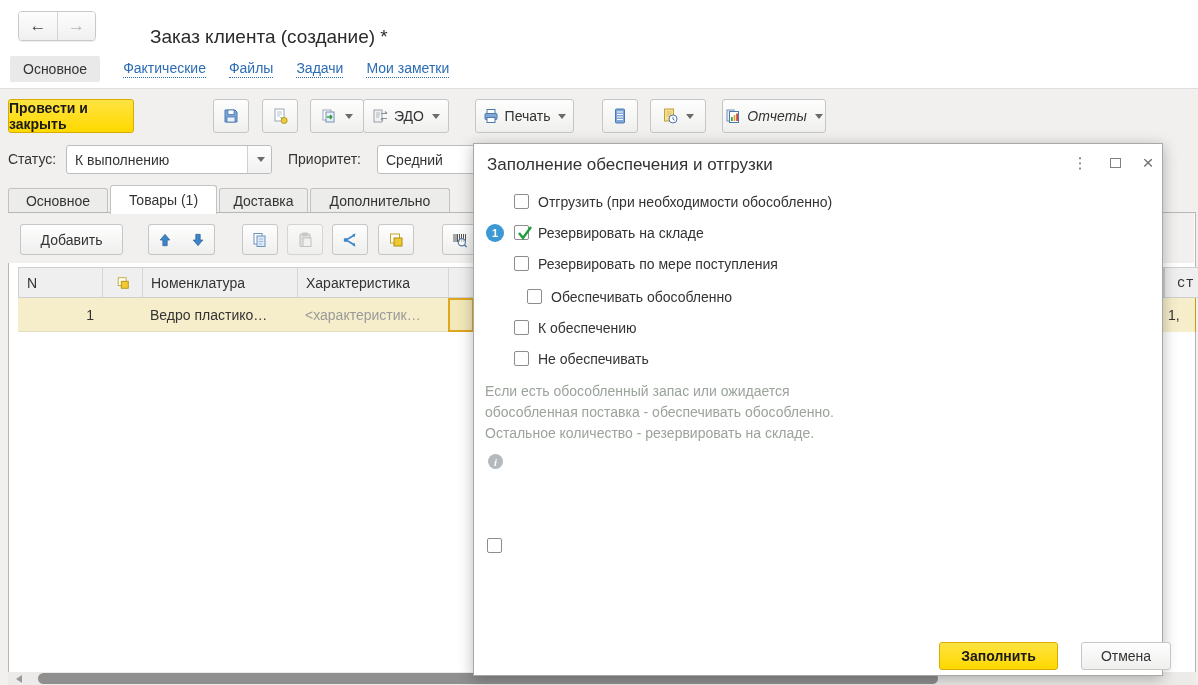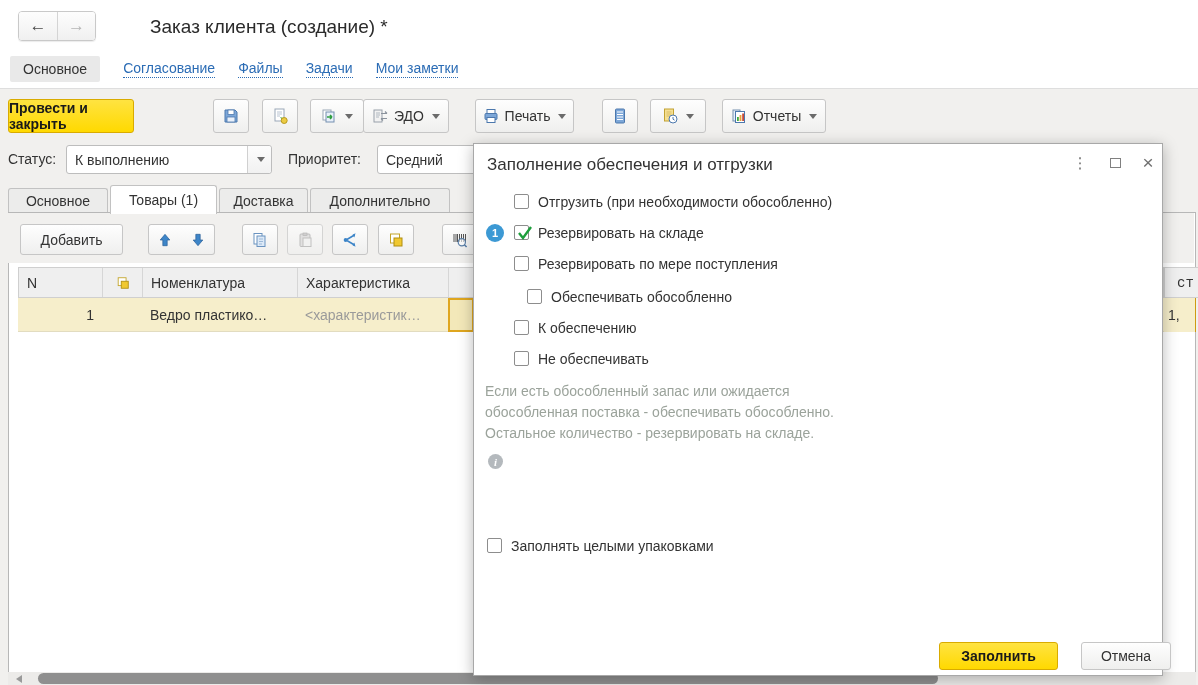--- a/index.html
+++ b/index.html
@@ -6,42 +6,42 @@
   html,body { width:1198px; height:685px; }
   body { font-family:"Liberation Sans", sans-serif; font-size:14px; color:#333; background:#f1f0ee; overflow:hidden; }
   #app { position:relative; width:1198px; height:685px; background:#f1f0ee; }
 
   
   .tophdr { position:absolute; left:0; top:0; width:1198px; height:89px; background:#fff; border-bottom:1px solid #dedede; }
   .navbtns { position:absolute; left:18px; top:11px; display:flex; border:1px solid #c9c9c9; border-radius:4px; overflow:hidden; box-shadow:0 1px 1px rgba(0,0,0,.08); }
   .navbtn { width:38px; height:28px; background:linear-gradient(#fdfdfd,#f0f0f0); display:flex; align-items:center; justify-content:center; font-size:17px; font-weight:bold; color:#4a4a4a; cursor:pointer; }
   .navbtn + .navbtn { border-left:1px solid #d4d4d4; }
   .navbtn.disabled { color:#b5b5b5; }
-  .pagetitle { position:absolute; left:150px; top:16px; font-size:19px; color:#2b2b2b; white-space:nowrap; }
+  .pagetitle { position:absolute; left:150px; top:26px; font-size:19px; color:#2b2b2b; white-space:nowrap; }
   .navtabs { position:absolute; left:10px; top:55px; height:28px; display:flex; align-items:center; gap:23px; }
   .navchip { background:#e9e9e9; padding:5px 13px; border-radius:2px; color:#333; }
   .navlink { color:#2b6cb5; border-bottom:1px dotted #2b6cb5; padding-bottom:1px; cursor:pointer; white-space:nowrap; }
 
   
   .btn { display:flex; align-items:center; justify-content:center; gap:6px; background:linear-gradient(#fefefe,#efefee); border:1px solid #c6c6c6; border-radius:3px; cursor:pointer; color:#333; }
   .btn-yellow { background:linear-gradient(#ffe341,#ffd900); border:1px solid #d9ab00; font-weight:bold; color:#1a1a1a; }
   .caret { width:0; height:0; border-left:4px solid transparent; border-right:4px solid transparent; border-top:5px solid #6b6b6b; margin-left:2px; }
 
   
   .toolbar { position:absolute; left:0; top:99px; width:1198px; height:34px; }
   .toolbar .btn { position:absolute; top:0; height:34px; }
   .tb-post-close { left:8px; width:126px; font-size:14px; }
   .tb-save { left:213px; width:36px; }
   .tb-post { left:262px; width:36px; }
   .tb-create { left:310px; width:54px; }
   .tb-edo { left:363px; width:86px; }
   .tb-print { left:475px; width:99px; }
   .tb-list { left:602px; width:36px; }
   .tb-docclock { left:650px; width:56px; }
-  .tb-reports { left:722px; width:104px; }
+  .tb-reports { left:722px; width:104px;font-style:italic; }
 
   
   .statusrow { position:absolute; left:0; top:145px; width:1198px; height:30px; }
   .statusrow .lbl { position:absolute; top:6px; color:#333; }
   .combo { position:absolute; top:0; height:29px; background:#fff; border:1px solid #bdbdbd; border-radius:3px; display:flex; align-items:center; cursor:pointer; }
   .combo .val { flex:1; padding:0 8px; white-space:nowrap; overflow:hidden; }
   .combo .dd { width:24px; height:100%; border-left:1px solid #d0d0d0; display:flex; align-items:center; justify-content:center; background:linear-gradient(#fdfdfd,#f1f1f1); border-radius:0 3px 3px 0; }
 
   
   .doctabs { position:absolute; left:0; top:185px; height:28px; }
@@ -114,21 +114,21 @@
 <div id="app">
 
   <div class="tophdr">
     <div class="navbtns">
       <div class="navbtn">←</div>
       <div class="navbtn disabled">→</div>
     </div>
     <div class="pagetitle">Заказ клиента (создание) *</div>
     <div class="navtabs">
       <div class="navchip">Основное</div>
-      <div class="navlink">Согласование</div>
+      <div class="navlink">Фактические</div>
       <div class="navlink">Файлы</div>
       <div class="navlink">Задачи</div>
       <div class="navlink">Мои заметки</div>
     </div>
   </div>
 
   <div class="toolbar">
     <div class="btn btn-yellow tb-post-close">Провести и закрыть</div>
 
     <div class="btn tb-save">
@@ -346,21 +346,20 @@
     </div>
 
     <div class="hint" style="top:237px;">Если есть обособленный запас или ожидается
 обособленная поставка - обеспечивать обособленно.
 Остальное количество - резервировать на складе.</div>
 
     <div class="info-icon">i</div>
 
     <div class="pack-row">
       <span class="cbx"></span>
-      <span class="opt-label">Заполнять целыми упаковками</span>
     </div>
 
 
     <div class="dlg-buttons">
       <div class="btn btn-yellow btn-fill">Заполнить</div>
       <div class="btn btn-cancel">Отмена</div>
     </div>
   </div>
 
 </div>

